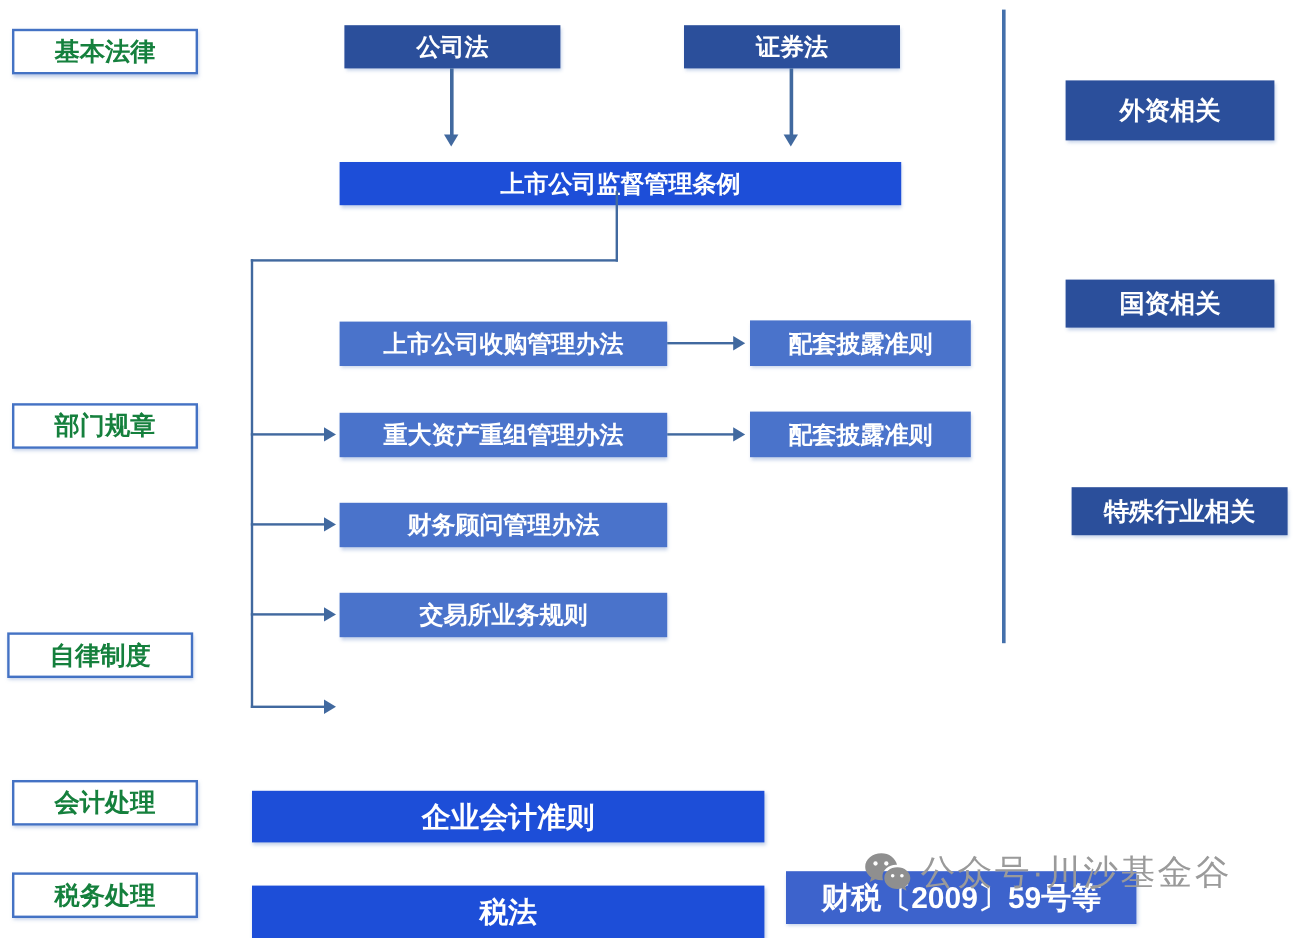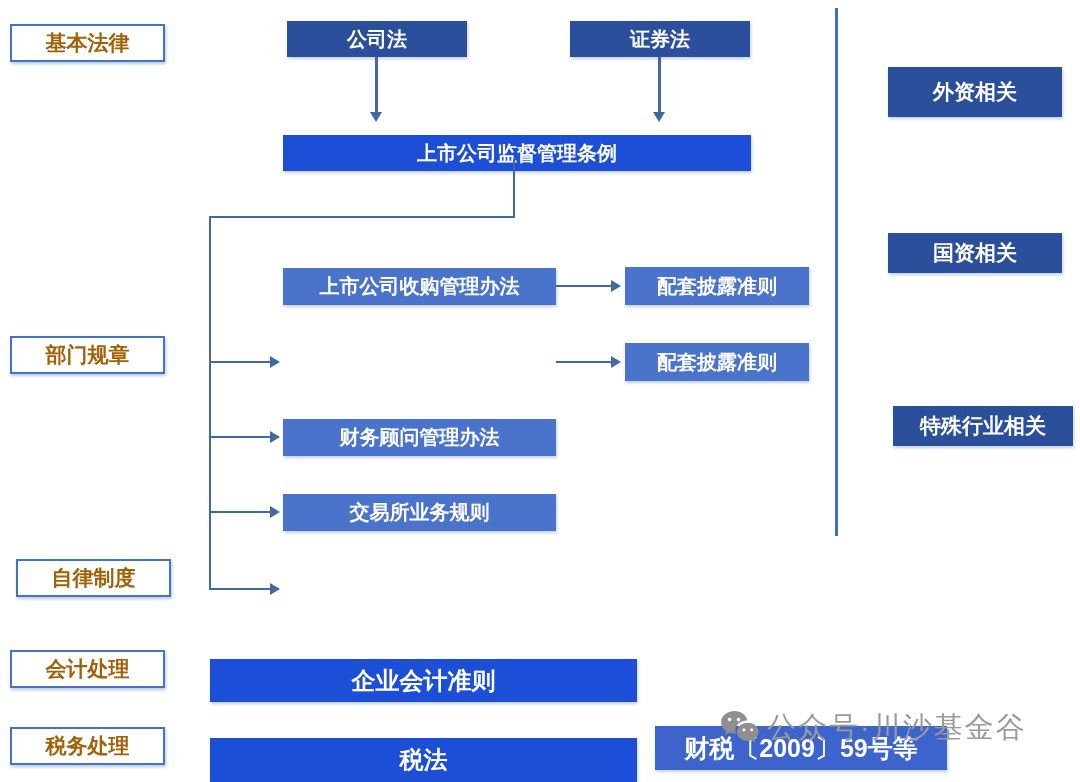--- a/index.html
+++ b/index.html
@@ -8,34 +8,34 @@
     font-family:"Liberation Sans","DejaVu Sans",sans-serif;
   }
   
   .box{position:absolute;display:flex;align-items:center;justify-content:center;
        color:#ffffff;font-weight:bold;font-size:20px;white-space:nowrap;
        box-shadow:1px 2px 3px rgba(120,150,205,.45);}
   .dark{background:#2B4F9B;}
   .medium{background:#1d4ed8;margin-top:12px;}
   .light{background:#4A73CB;}
   .bright{background:#3D63CC;}
-  .cat{position:absolute;background:#ffffff;border:2px solid #4472C4;color:#a16207;
+  .cat{position:absolute;background:#ffffff;border:2px solid #4472C4;color:#15803d;
        font-weight:bold;font-size:21px;display:flex;align-items:center;justify-content:center;
        box-shadow:1px 2px 3px rgba(120,150,205,.5);white-space:nowrap;}
   .line{position:absolute;background:#41699F;}
   .ah-r{position:absolute;width:0;height:0;border-top:6px solid transparent;
         border-bottom:6px solid transparent;border-left:10px solid #41699F;}
   .ah-d{position:absolute;width:0;height:0;border-left:6px solid transparent;
         border-right:6px solid transparent;border-top:10px solid #41699F;}
 
   
   #cat-0{left:10px;top:24px;width:151px;height:34px;}
   #cat-1{left:10px;top:123px;width:151px;height:34px;}
   #cat-2{left:10px;top:336px;width:151px;height:34px;}
-  #cat-3{left:16px;top:527px;width:151px;height:34px;margin-top:32px;}
+  #cat-3{left:6px;top:527px;width:151px;height:34px;}
   #cat-4{left:10px;top:650px;width:151px;height:34px;text-align:center;}
   #cat-5{left:10px;top:727px;width:151px;height:34px;}
 
   
   #n-company{left:287px;top:21px;width:180px;height:36px;}
   #n-securities{left:570px;top:21px;width:180px;height:36px;}
   #n-regulation{left:283px;top:123px;width:468px;height:36px;}
   #n-takeover{left:283px;top:268px;width:273px;height:37px;}
   #n-restructuring{left:283px;top:344px;width:273px;height:37px;}
   #n-advisor{left:283px;top:419px;width:273px;height:37px;}
@@ -101,20 +101,21 @@
   <div class="line" id="l-b1"></div>
   <div class="ah-r" id="ah-b1"></div>
   <div class="line" id="l-b2"></div>
   <div class="ah-r" id="ah-b2"></div>
   <div class="line" id="l-b3"></div>
   <div class="ah-r" id="ah-b3"></div>
   <div class="line" id="l-b4"></div>
   <div class="ah-r" id="ah-b4"></div>
 
   <div class="box light" id="n-takeover">上市公司收购管理办法</div>
+  <div class="box light" id="n-restructuring">重大资产重组管理办法</div>
   <div class="box light" id="n-advisor">财务顾问管理办法</div>
   <div class="box light" id="n-exchange">交易所业务规则</div>
 
   <div class="line" id="l-h1"></div>
   <div class="ah-r" id="ah-h1"></div>
   <div class="box light" id="n-disclosure1">配套披露准则</div>
   <div class="line" id="l-h2"></div>
   <div class="ah-r" id="ah-h2"></div>
   <div class="box light" id="n-disclosure2">配套披露准则</div>
 

